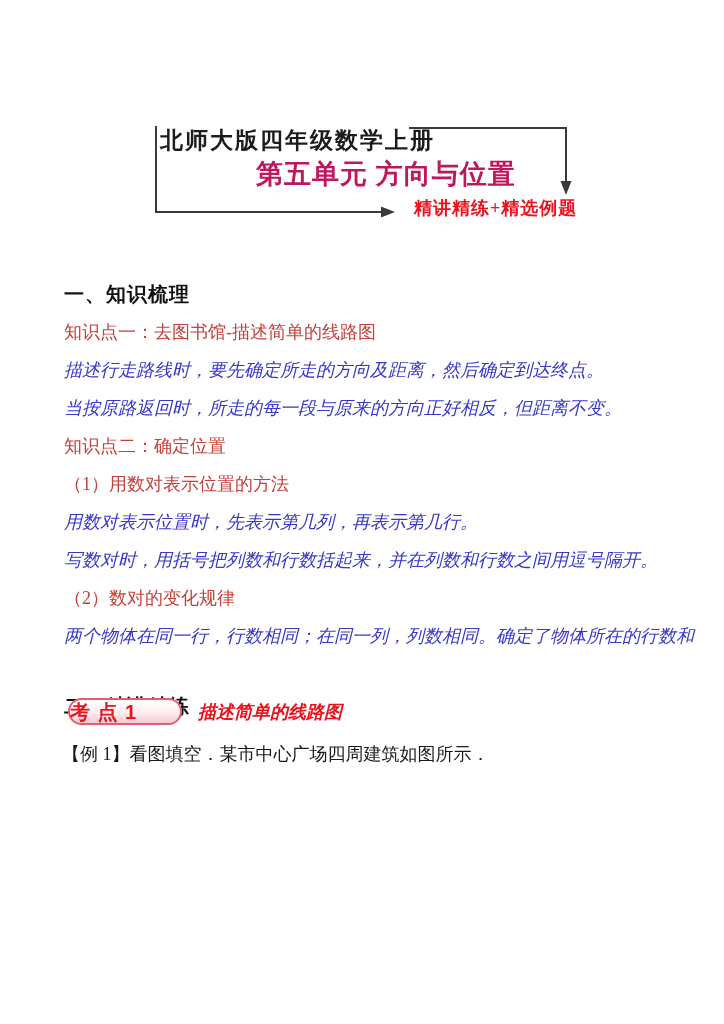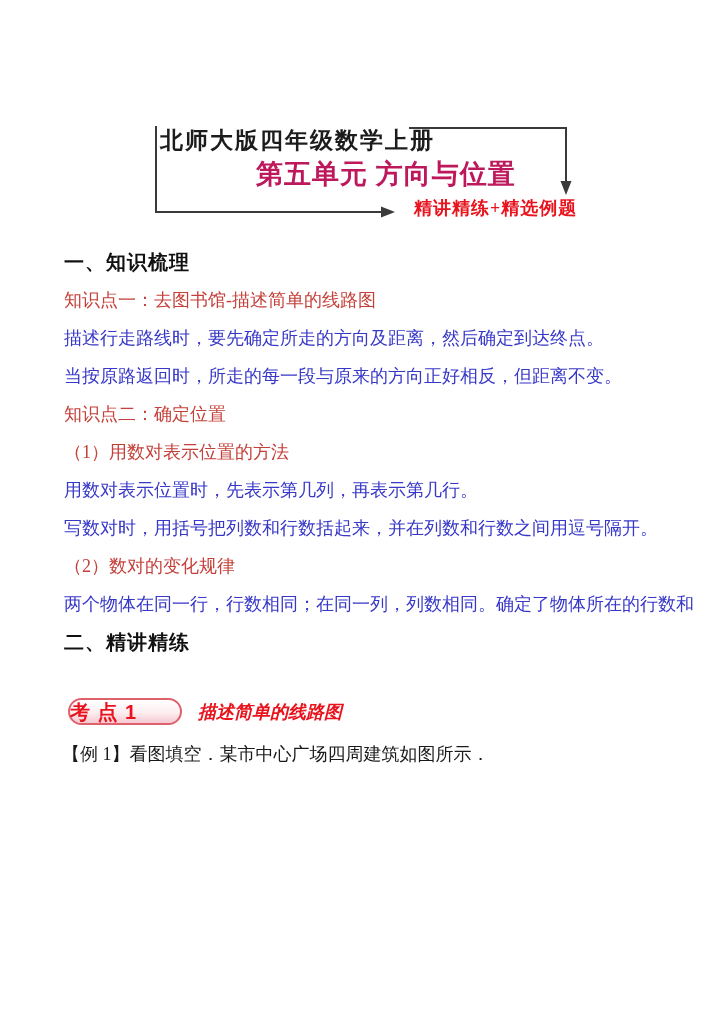--- a/index.html
+++ b/index.html
@@ -43,23 +43,24 @@
   .kline {
     height: 38px;
     font-size: 18px;
     line-height: 24px;
     white-space: nowrap;
   }
   .kline.heading {
     font-family: "Liberation Sans", "DejaVu Sans", sans-serif;
     font-size: 20px; font-weight: bold; color: #111111;
     letter-spacing: 1px;
+    margin-top: 32px;
   }
   .kline.red  { color: #c5403a; }
-  .kline.blue { color: #3737c8; }
+  .kline.blue { color: #3737c8; font-style: italic; }
 
   
   .exam-row {
     position: absolute; left: 68px; top: 698px;
     display: flex; align-items: center;
   }
   .exam-pill {
     width: 114px; height: 27px;
     border: 2px solid #e0616e;
     border-radius: 16px;

